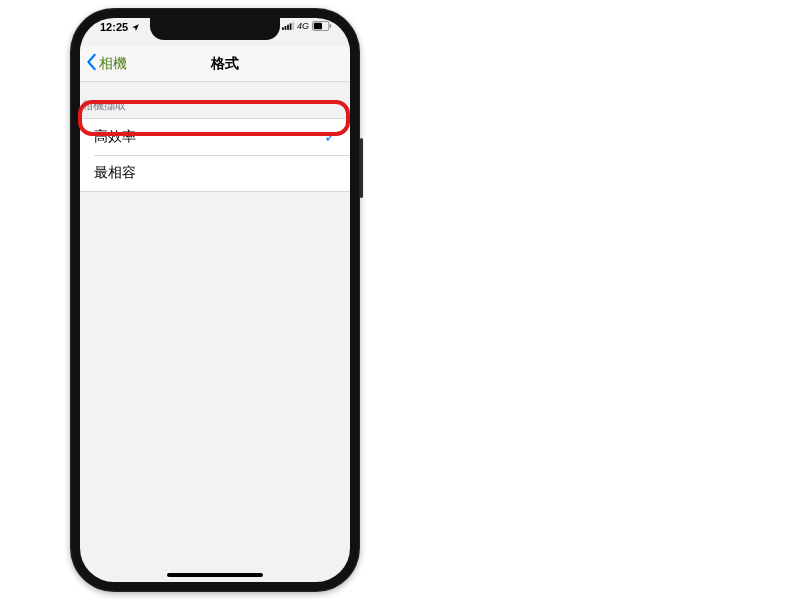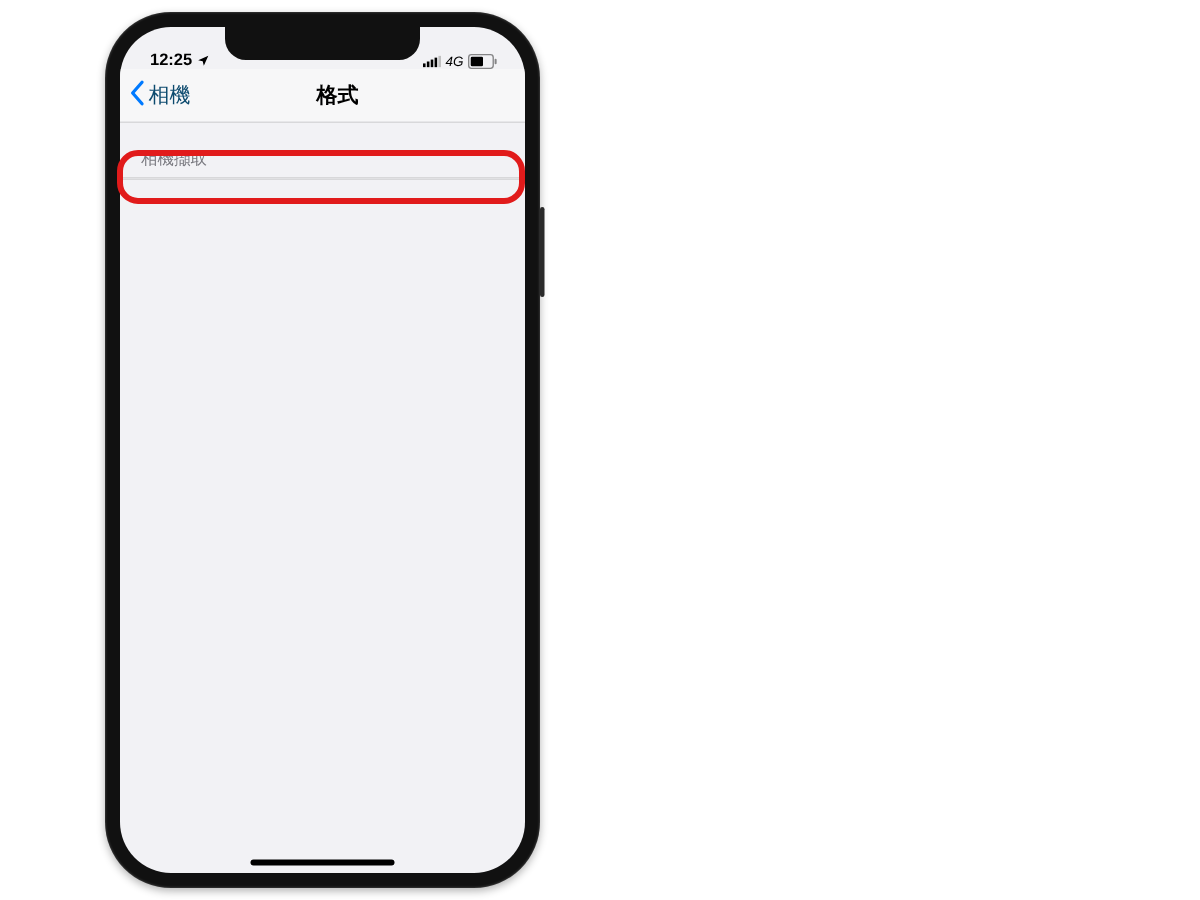--- a/index.html
+++ b/index.html
@@ -52,21 +52,21 @@
       z-index: 10;
     }
     .status-bar {
       position: absolute;
       top: 0;
       left: 0;
       right: 0;
       height: 28px;
       display: flex;
       justify-content: space-between;
-      align-items: flex-end;
+      align-items: flex-start;
       padding: 3px 16px 0;
       font-size: 11px;
       font-weight: 600;
       color: #000;
       z-index: 5;
     }
     .status-left { display: flex; align-items: center; gap: 3px; margin-left: 4px;}
     .status-right { display: flex; align-items: center; gap: 3px; margin-right: 2px;}
     .loc-icon svg, .sig-icon svg, .bat-icon svg { display: block; }
     .nav-bar {
@@ -76,41 +76,41 @@
       right: 0;
       height: 36px;
       display: flex;
       align-items: center;
       background: #f7f7f8;
       border-bottom: 0.5px solid #d8d8da;
     }
     .nav-back {
       display: flex;
       align-items: center;
-      color: #0c4a6e;
+      color: #4d7c0f;
       font-size: 14px;
       padding-left: 6px;
       cursor: pointer;
     }
     .nav-back .chev { margin-right: 1px; }
     .nav-title {
       position: absolute;
       left: 0; right: 0;
       text-align: center;
       font-size: 14px;
       font-weight: 600;
       color: #000000;
       pointer-events: none;
       padding-left: 20px;
     }
     .content { position: absolute; top: 64px; left: 0; right: 0; bottom: 0; }
     .section-header {
       font-size: 11px;
       color: #7a7a80;
-      padding: 16px 14px 5px;
+      padding: 16px 2px 5px;
     }
     .list { background: #fff; border-top: 0.5px solid #d8d8da; border-bottom: 0.5px solid #d8d8da; }
     .row {
       display: flex;
       align-items: center;
       justify-content: space-between;
       padding: 9px 14px;
       font-size: 14px;
       color: #000;
       position: relative;
@@ -194,20 +194,27 @@
             </svg>
         </span>
         <span>相機</span>
       </div>
       <div class="nav-title">格式</div>
     </div>
 
     <div class="content">
       <div class="section-header">相機擷取</div>
       <div class="list">
+        <div class="row">
+          <span>高效率</span>
+          <span class="check">✓</span>
+        </div>
+        <div class="row">
+          <span>最相容</span>
+        </div>
       </div>
     </div>
 
     <div class="home-indicator"></div>
   </div>
 </div>
 
 <div class="highlight-box" style="top:100px;left:78px;width:272px;height:36px;"></div>
 
 </body></html>

